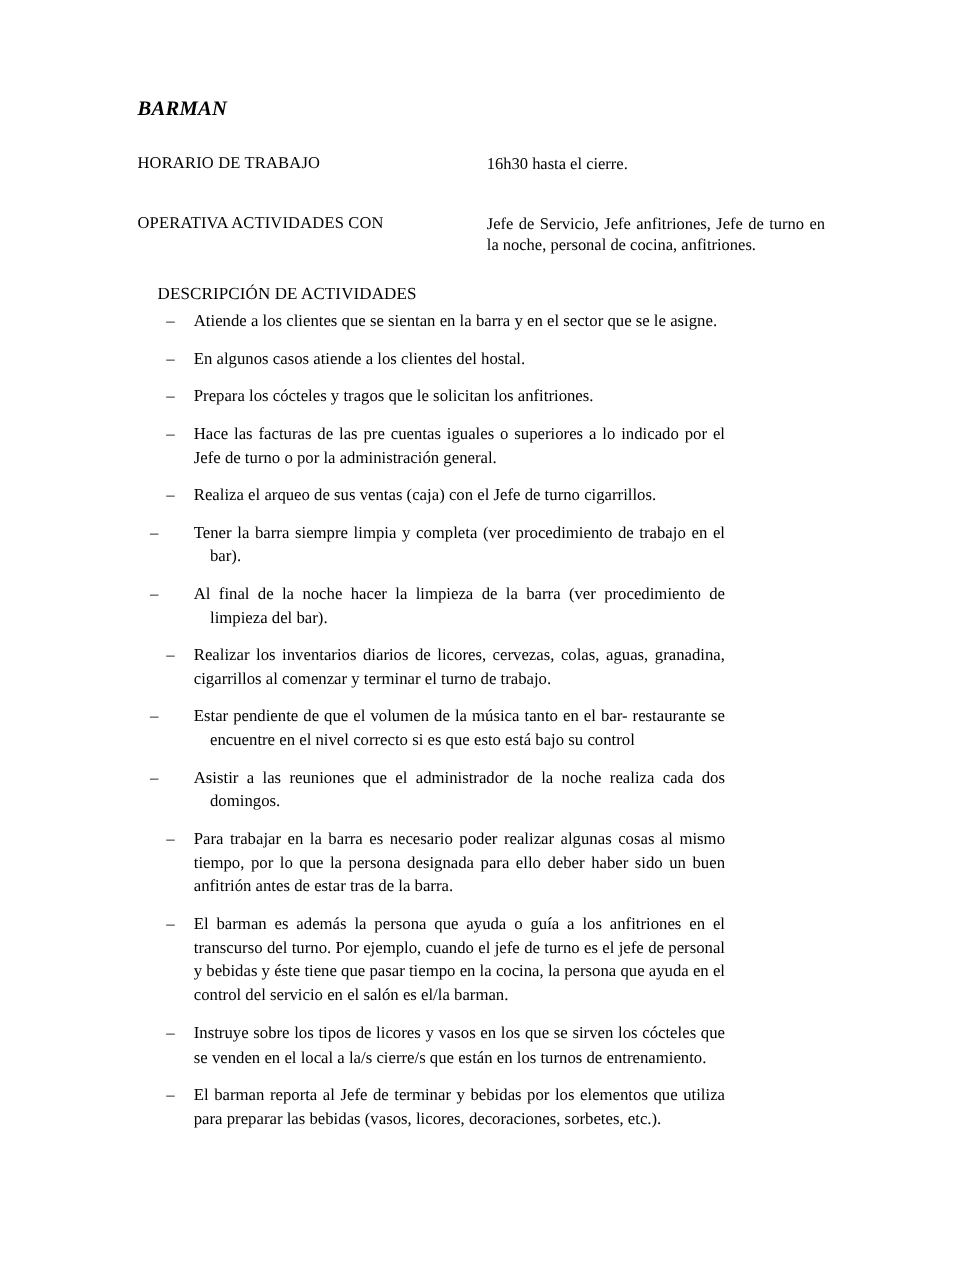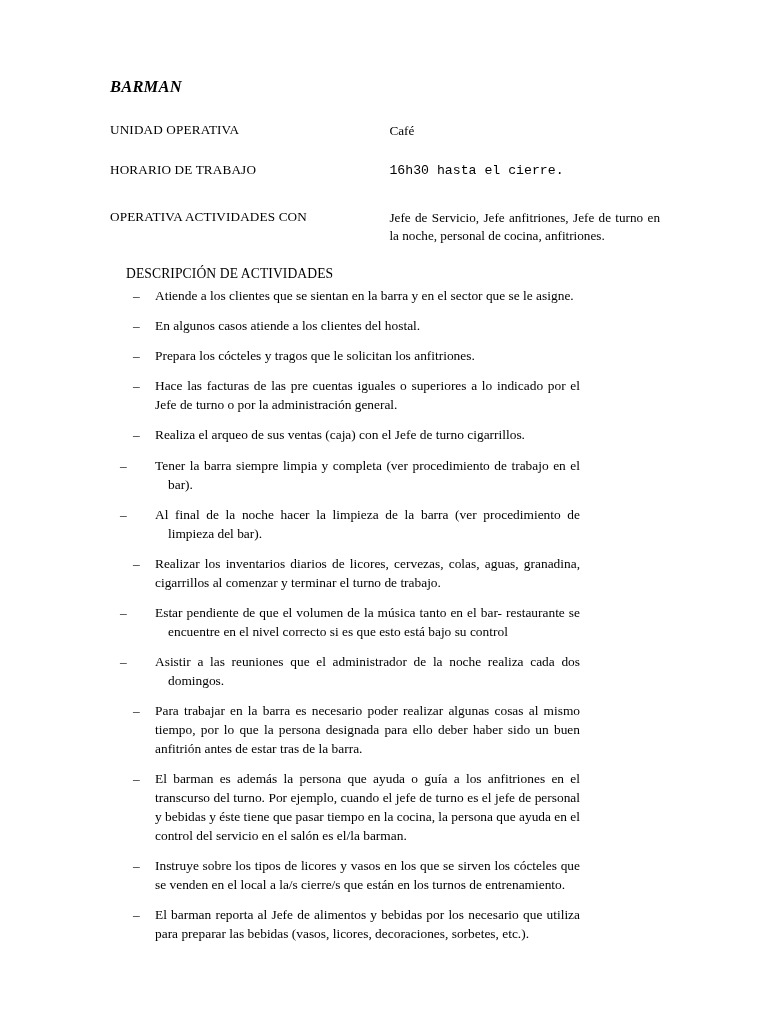--- a/index.html
+++ b/index.html
@@ -51,21 +51,21 @@
     white-space: nowrap;
   }
   .field-value {
     font-size: 13.2px;
     line-height: 1.33;
     padding: 0 0 22px 0;
     text-align: justify;
     text-justify: inter-word;
     width: 272px;
   }
-  .field-value.wide-gap { padding-bottom: 30px; font-family: Liberation Mono, monospace; }
+  .field-value.wide-gap { padding-bottom: 30px; }
 
   
   .section-heading {
     font-size: 13.6px;
     letter-spacing: 0.1px;
     margin: 0 0 3px 16px;
     line-height: 1.25;
   }
 
   
@@ -102,24 +102,20 @@
 </head>
 <body>
 
 <div class="page">
 
   <h1 class="doc-title">BARMAN</h1>
 
   <table class="fields">
     <tbody>
       <tr>
-        <td class="field-label">UNIDAD OPERATIVA</td>
-        <td class="field-value">Café</td>
-      </tr>
-      <tr>
         <td class="field-label">HORARIO DE TRABAJO</td>
         <td class="field-value wide-gap">16h30 hasta el cierre.</td>
       </tr>
       <tr>
         <td class="field-label">OPERATIVA ACTIVIDADES CON</td>
         <td class="field-value">Jefe de Servicio, Jefe anfitriones, Jefe de turno en la noche, personal de cocina, anfitriones.</td>
       </tr>
     </tbody>
   </table>
 
@@ -132,16 +128,16 @@
       <li><span class="dash">–</span><span>Hace las facturas de las pre cuentas iguales o superiores a lo indicado por el Jefe de turno o por la administración general.</span></li>
       <li><span class="dash">–</span><span>Realiza el arqueo de sus ventas (caja) con el Jefe de turno cigarrillos.</span></li>
       <li class="hang"><span class="dash">–</span><span>Tener la barra siempre limpia y completa (ver procedimiento de trabajo en el bar).</span></li>
       <li class="hang"><span class="dash">–</span><span>Al final de la noche hacer la limpieza de la barra (ver procedimiento de limpieza del bar).</span></li>
       <li><span class="dash">–</span><span>Realizar los inventarios diarios de licores, cervezas, colas, aguas, granadina, cigarrillos al comenzar y terminar el turno de trabajo.</span></li>
       <li class="hang"><span class="dash">–</span><span>Estar pendiente de que el volumen de la  música tanto en el bar- restaurante se encuentre en el nivel correcto si es que esto está bajo su control</span></li>
       <li class="hang"><span class="dash">–</span><span>Asistir a las reuniones que el administrador de la noche realiza cada dos domingos.</span></li>
       <li><span class="dash">–</span><span>Para trabajar en la barra es necesario poder realizar algunas cosas al mismo tiempo, por lo que la persona designada para ello deber haber sido un buen anfitrión antes de estar tras de la barra.</span></li>
       <li><span class="dash">–</span><span>El barman es además la persona que ayuda o guía a los anfitriones en el transcurso del turno. Por ejemplo, cuando el jefe de turno es el jefe de personal y bebidas y éste tiene que pasar tiempo en la cocina, la persona que ayuda en el control del servicio en el salón es el/la barman.</span></li>
       <li><span class="dash">–</span><span>Instruye sobre los tipos de licores y vasos en los que se sirven los cócteles que se venden en el local a la/s cierre/s que  están en los turnos de entrenamiento.</span></li>
-      <li><span class="dash">–</span><span>El barman reporta al Jefe de alimentos y bebidas por los necesario que utiliza para preparar las bebidas (vasos, licores, decoraciones, sorbetes, etc.).</span></li>
+      <li><span class="dash">–</span><span>El barman reporta al Jefe de terminar y bebidas por los elementos que utiliza para preparar las bebidas (vasos, licores, decoraciones, sorbetes, etc.).</span></li>
     </ul>
 
 </div>
 
 </body></html>

